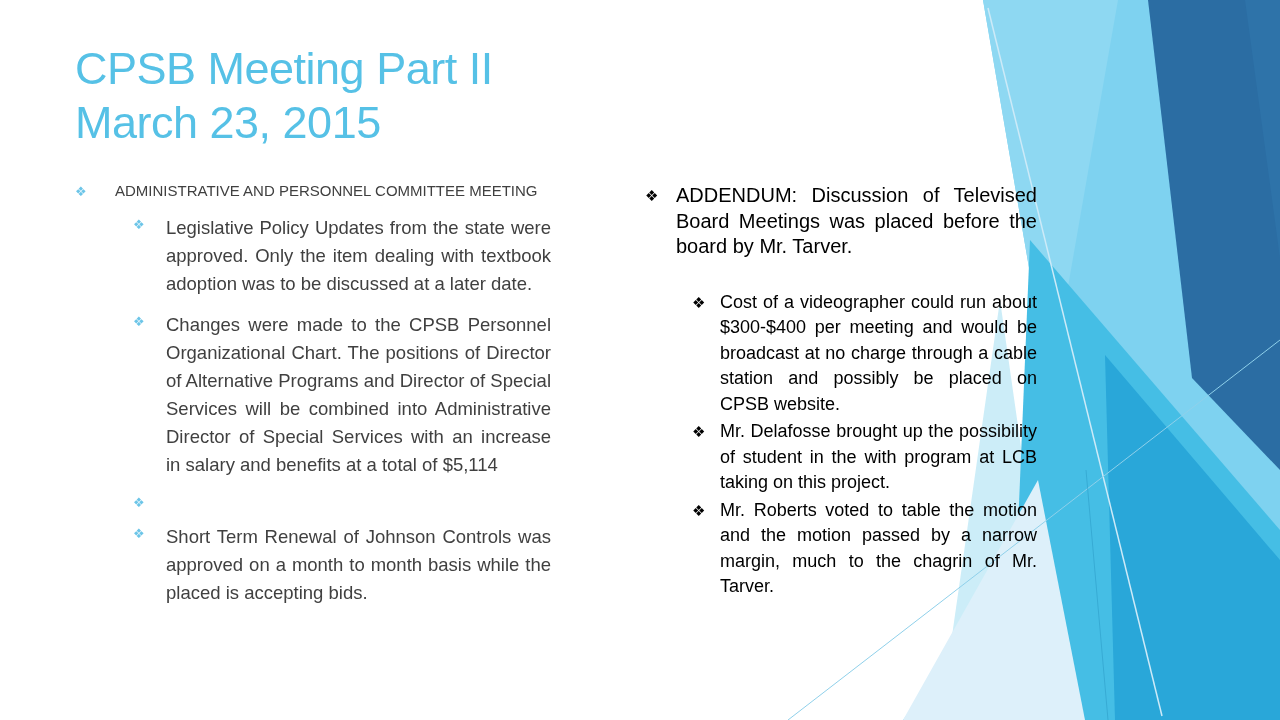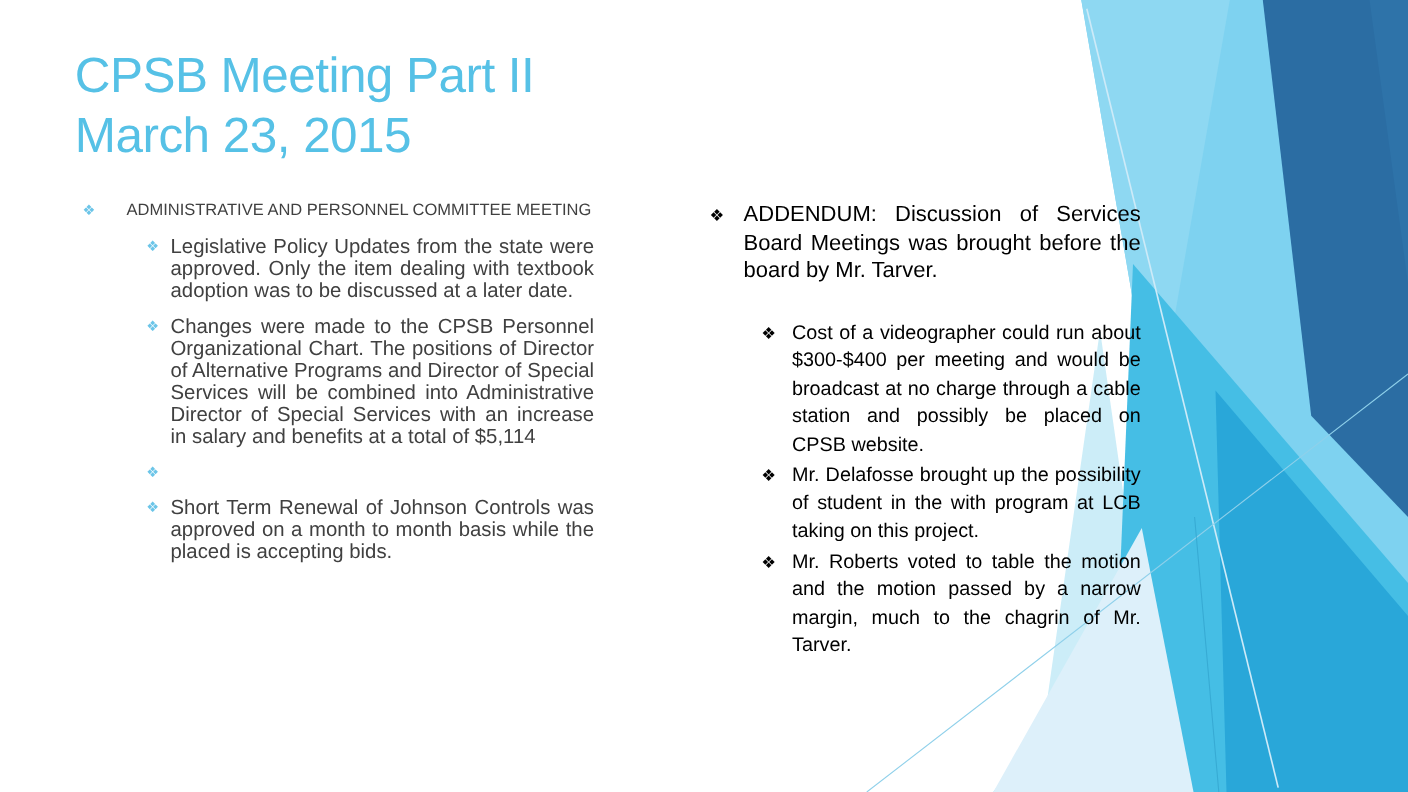--- a/index.html
+++ b/index.html
@@ -5,21 +5,21 @@
   html,body { margin:0; padding:0; }
   body {
     width:1280px; height:720px; overflow:hidden; background:#ffffff;
     font-family:"Liberation Sans","DejaVu Sans",sans-serif;
     position:relative;
   }
   .slide { position:absolute; inset:0; width:1280px; height:720px; }
   .bg { position:absolute; inset:0; z-index:0; }
 
   .title {
-    position:absolute; left:68px; top:42px; z-index:2;
+    position:absolute; left:75px; top:42px; z-index:2;
     font-size:45px; line-height:54px; color:#56C1E6;
     letter-spacing:-0.5px; white-space:nowrap;
   }
 
   
   .col-left {
     position:absolute; left:75px; top:181px; width:488px; z-index:2;
     color:#404040;
   }
   .row { display:flex; align-items:flex-start; }
@@ -27,21 +27,21 @@
     font-family:"DejaVu Sans",sans-serif; flex:0 0 auto;
     user-select:none;
   }
   .col-left .lvl1 .bullet { width:40px; font-size:13px; color:#6CC5E8; padding-top:3px; }
   .col-left .lvl1 .txt {
     flex:1 1 auto; font-size:15px; line-height:20px; text-align:justify;
   }
   .col-left .lvl2 { margin-top:13px; }
   .col-left .lvl2 .bullet { margin-left:58px; width:22px; font-size:13px; color:#6CC5E8; padding-top:3px; }
   .col-left .lvl2 .txt {
-    width:385px; font-size:18.5px; line-height:20px; text-align:justify;
+    width:385px; font-size:18.5px; line-height:28px; text-align:justify;margin-left:11px;
   }
 
   
   .col-right {
     position:absolute; left:645px; top:183px; width:392px; z-index:2;
     color:#000000;
   }
   .col-right .lvl1 .bullet { width:31px; font-size:15px; color:#000; padding-top:4px; }
   .col-right .lvl1 .txt {
     flex:1 1 auto; font-size:20px; line-height:25.5px; text-align:justify;
@@ -96,21 +96,21 @@
     </div>
     <div class="row lvl2">
       <span class="bullet">❖</span>
       <div class="txt">Short Term Renewal of Johnson Controls was approved on a month to month basis while the placed is accepting bids.</div>
     </div>
   </div>
 
   <div class="col-right">
     <div class="row lvl1">
       <span class="bullet">❖</span>
-      <div class="txt">ADDENDUM: Discussion of Services Board Meetings was brought before the board by Mr. Tarver.</div>
+      <div class="txt">ADDENDUM: Discussion of Televised Board Meetings was placed before the board by Mr. Tarver.</div>
     </div>
     <div class="row lvl2 first">
       <span class="bullet">❖</span>
       <div class="txt">Cost of a videographer could run about $300-$400 per meeting and would be broadcast at no charge through a cable station and possibly be placed on CPSB website.</div>
     </div>
     <div class="row lvl2">
       <span class="bullet">❖</span>
       <div class="txt">Mr. Delafosse brought up the possibility of student in the with program at LCB taking on this project.</div>
     </div>
     <div class="row lvl2">

